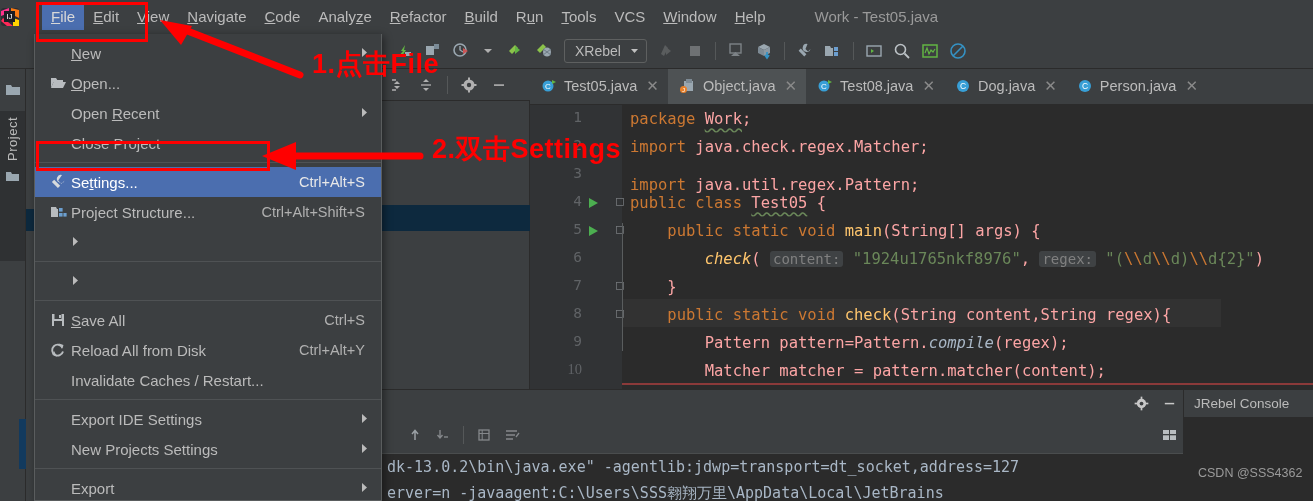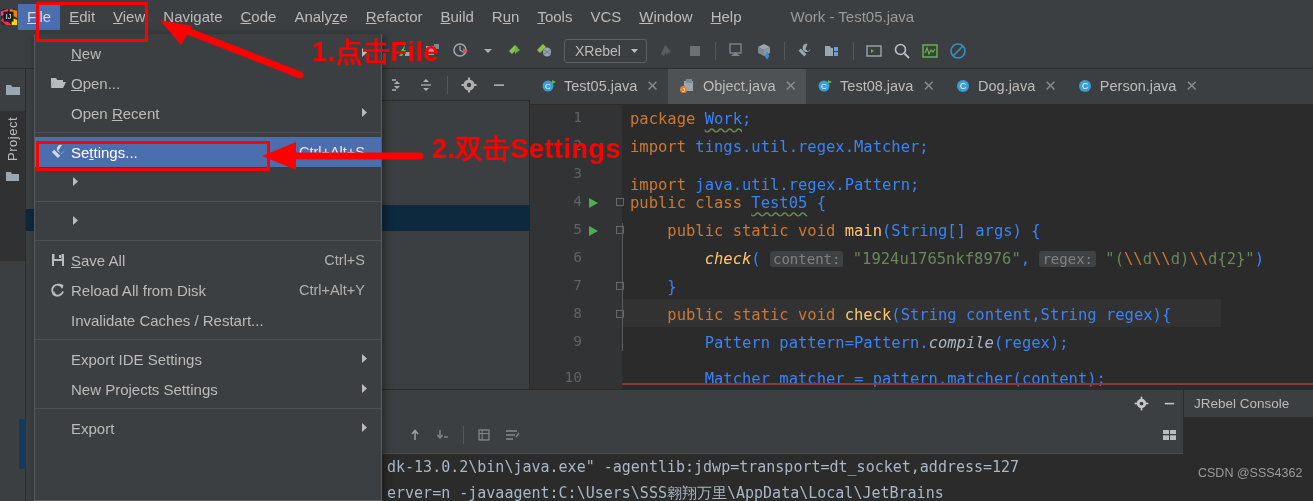--- a/index.html
+++ b/index.html
@@ -18,21 +18,21 @@
   }
 
   
   #menubar {
     position: absolute; left: 0; top: 0;
     width: 1313px; height: 33px;
     background: #3c3f41;
     display: flex; align-items: center;
   }
   #ij-logo {
-    width: 18px; height: 33px;
+    width: 42px; height: 33px;
     display: flex; align-items: center; justify-content: flex-start;
     flex: none;
   }
   .menu-item {
     padding: 4px 9px;
     font-size: 15px;
     color: #bbbbbb;
     white-space: nowrap;
     line-height: 18px;
   }
@@ -206,21 +206,21 @@
     font-family: "DejaVu Sans Mono", monospace;
     font-size: 15.5px;
     line-height: 28px;
     color: #a9b7c6;
     white-space: pre;
   }
   .cl { position: absolute; left: 8px; white-space: pre; }
   .kw { color: #cc7832; }
   .str { color: #6a8759; }
   .esc { color: #cc7832; }
-  .ident { color: #3b82f6; text-align: center; }
+  .ident { color: #fca5a5; text-align: center; }
   .mtd { color: #ffc66d; }
   .static-it { color: #a9b7c6; font-style: italic; }
   .mtd-it { color: #ffc66d; font-style: italic; }
   .hint {
     background: #3f4244; color: #808080;
     border-radius: 3px; padding: 0 3px;
     font-size: 14px;
   }
   .squig {
     text-decoration: underline wavy #6a8759;
@@ -628,34 +628,34 @@
         <div class="gut-run" style="top: 119px;"><svg width="14" height="14" viewBox="0 0 14 14">
             <path d="M3 2 L12 7 L3 12 Z" fill="#4caf50"></path>
           </svg></div>
         <div class="fold" style="top: 116px;">□</div>
         <div class="ln" style="top: 144px;">6</div>
         <div class="ln" style="top: 172px;">7</div>
         <div class="fold" style="top: 172px;">□</div>
         <div class="ln" style="top: 200px;">8</div>
         <div class="fold" style="top: 200px;">□</div>
         <div class="ln" style="top: 228px;">9</div>
-        <div class="ln" style="top: 264px;">10</div>
+        <div class="ln" style="top: 256px; font-family: Liberation Serif, serif;">10</div>
       </div>
     <div id="fold-line"></div>
     <div id="codearea">
       <div class="cl" style="top:0px"><span class="kw">package</span> <span class="ident squig">Work</span><span class="ident">;</span></div>
-      <div class="cl" style="top:28px"><span class="kw">import</span> <span class="ident">tings.util.regex.Matcher;</span></div>
+      <div class="cl" style="top:28px"><span class="kw">import</span> <span class="ident">java.check.regex.Matcher;</span></div>
       <div class="cl" style="top:66px"><span class="kw">import</span> <span class="ident">java.util.regex.Pattern;</span></div>
       <div class="cl" style="top:84px"><span class="kw">public class </span><span class="ident squig">Test05</span><span class="ident"> {</span></div>
       <div class="cl" style="top:112px">    <span class="kw">public static void </span><span class="mtd">main</span><span class="ident">(String[] args) {</span></div>
       <div class="cl" style="top:140px">        <span class="mtd-it">check</span><span class="ident">( </span><span class="hint">content:</span><span class="str"> "1924u1765nkf8976"</span><span class="ident">, </span><span class="hint">regex:</span><span class="str"> "</span><span class="str">(</span><span class="esc">\\</span><span class="str">d</span><span class="esc">\\</span><span class="str">d)</span><span class="esc">\\</span><span class="str">d{2}"</span><span class="ident">)</span></div>
       <div class="cl" style="top:168px">    <span class="ident">}</span></div>
       <div class="cl" style="top:196px">    <span class="kw">public static void </span><span class="mtd">check</span><span class="ident">(String content,String regex){</span></div>
       <div class="cl" style="top:224px">        <span class="ident">Pattern pattern=Pattern.</span><span class="static-it">compile</span><span class="ident">(regex);</span></div>
-      <div class="cl" style="top:260px">        <span class="ident">Matcher matcher = pattern.matcher(content);</span></div>
+      <div class="cl" style="top:252px">        <span class="ident">Matcher matcher = pattern.matcher(content);</span></div>
     </div>
     <div id="editor-redline"></div>
   </div>
 
   <div id="bottom-header">
     <div class="tbi">
       <svg width="15" height="15" viewBox="0 0 16 16">
         <circle cx="8" cy="8" r="5" fill="#c8c8c8"></circle>
         <circle cx="8" cy="8" r="2" fill="#3c3f41"></circle>
         <rect x="7.1" y="0.7" width="1.8" height="3" fill="#c8c8c8"></rect>
@@ -733,30 +733,47 @@
         </span>
         <span class="mlabel"><u>O</u>pen...</span>
       </div>
       <div class="mrow">
         <span class="mico"></span>
         <span class="mlabel">Open <u>R</u>ecent</span>
         <span class="marrow"><svg width="9" height="11" viewBox="0 0 9 11">
             <path d="M2 1 L7 5.5 L2 10 Z" fill="#bbbbbb"></path>
           </svg></span>
       </div>
+      <div class="mrow">
+        <span class="mico"></span>
+        <span class="mlabel">Close Project</span>
+      </div>
       <div class="msep"></div>
       <div class="mrow sel">
         <span class="mico">
           <svg width="17" height="16" viewBox="0 0 17 16">
             <path d="M12 1 a4 4 0 1 0 2.6 5.4 L11.3 9.7 L8.2 6.6 Z" fill="#d6dadd"></path>
             <rect x="1.8" y="8.2" width="8.5" height="3.2" transform="rotate(45 6 9.8)" fill="#d6dadd"></rect>
           </svg>
         </span>
         <span class="mlabel">Se<u>t</u>tings...</span>
         <span class="mshort">Ctrl+Alt+S</span>
+      </div>
+      <div class="mrow">
+        <span class="mico">
+          <svg width="17" height="15" viewBox="0 0 17 15">
+            <path d="M1 2 L6 2 L7 4 L1 4 Z" fill="#b8bcbf"></path>
+            <rect x="1" y="4" width="7" height="8" fill="#b8bcbf"></rect>
+            <rect x="9" y="3" width="3.6" height="3.6" fill="#6c9fd0"></rect>
+            <rect x="9" y="8" width="3.6" height="3.6" fill="#6c9fd0"></rect>
+            <rect x="13.4" y="8" width="3.2" height="3.6" fill="#6c9fd0"></rect>
+          </svg>
+        </span>
+        <span class="mlabel">Project Structure...</span>
+        <span class="mshort">Ctrl+Alt+Shift+S</span>
       </div>
       <div class="mrow">
         <span class="mico"></span>
         <span class="marrow"><svg width="9" height="11" viewBox="0 0 9 11">
             <path d="M2 1 L7 5.5 L2 10 Z" fill="#bbbbbb"></path>
           </svg></span>
       </div>
       <div class="msep"></div>
       <div class="mrow">
         <span class="mico"></span>
@@ -824,16 +841,16 @@
     <g>
       <line x1="300" y1="75" x2="185" y2="30" stroke="#ff0000" stroke-width="7" stroke-linecap="round"></line>
       <polygon points="160,20 192,26 181,45" fill="#ff0000"></polygon>
     </g>
     <g>
       <line x1="420" y1="156" x2="290" y2="156" stroke="#ff0000" stroke-width="7" stroke-linecap="round"></line>
       <polygon points="262,156 296,142 296,170" fill="#ff0000"></polygon>
     </g>
   </svg>
 
-  <div class="anno-text" style="left:312px; top:34px;">1.点击File</div>
+  <div class="anno-text" style="left:312px; top:46px;">1.点击File</div>
   <div class="anno-text" style="left:432px; top:131px;">2.双击Settings</div>
 
 </div>
 
 </body></html>

